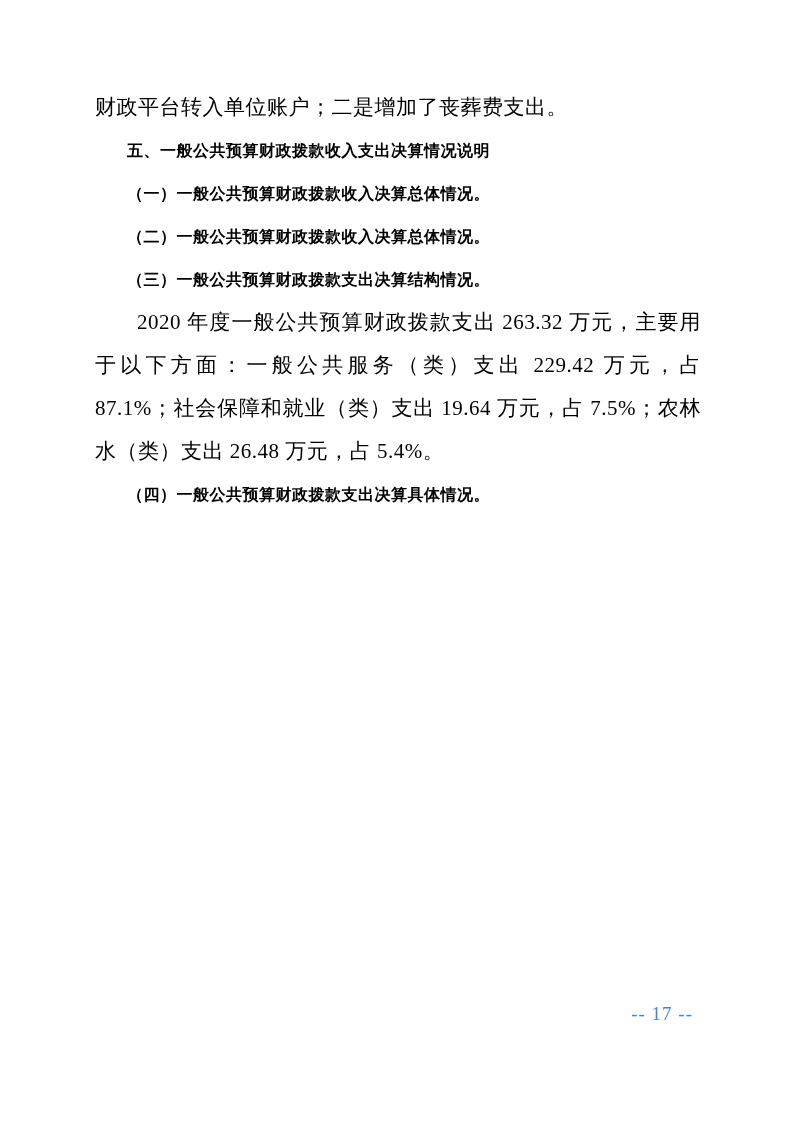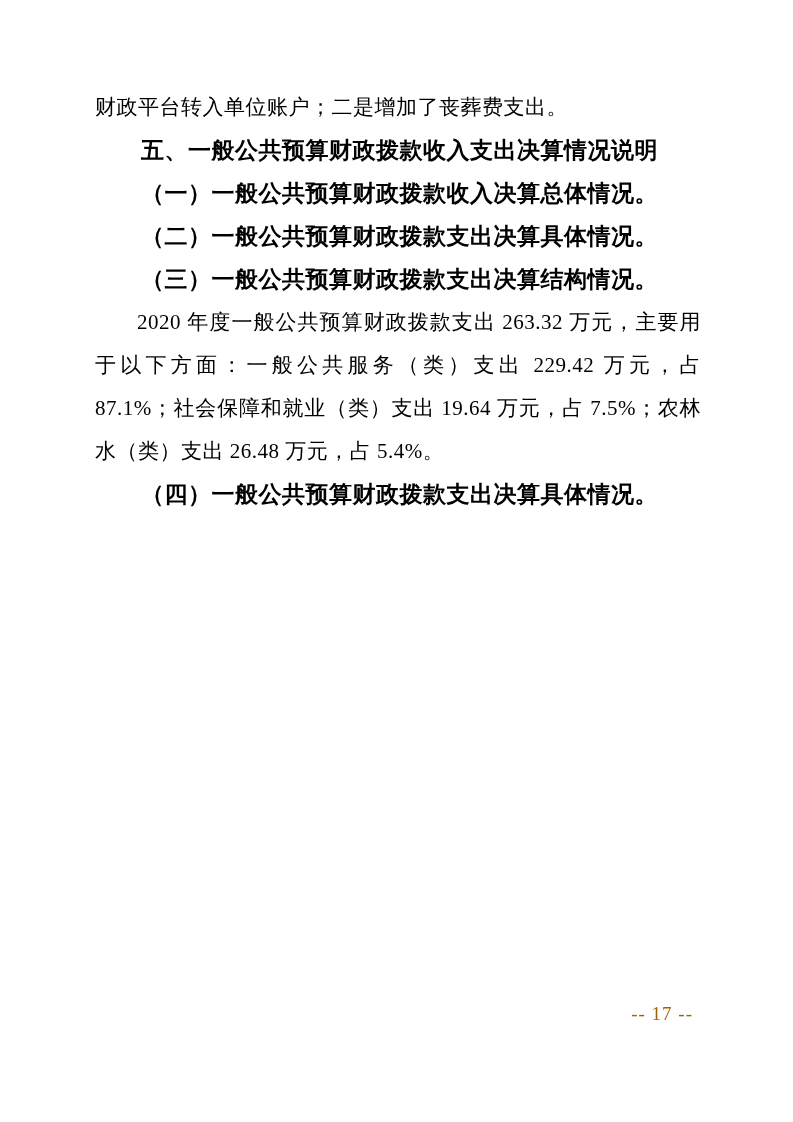--- a/index.html
+++ b/index.html
@@ -29,49 +29,49 @@
   }
   .para {
     text-indent: 2em;
   }
   .para.continuation {
     text-indent: 0;
   }
   .heading {
     text-indent: 2em;
     font-weight: bold;
-    font-size: 23px;
+    font-size: 16px;
     line-height: 43px;
   }
   .bold {
     font-weight: normal;
   }
   .page-number {
     position: absolute;
     top: 1003px;
     right: 100px;
     font-size: 19px;
     letter-spacing: 1px;
-    color: #a16207;
+    color: #3b82f6;
   }
 </style>
 </head>
 <body>
 
 <div class="page">
   <main class="content">
 
     <p class="para continuation">财政平台转入单位账户；二是增加了丧葬费支出。</p>
 
     <h2 class="heading">五、一般公共预算财政拨款收入支出决算情况说明</h2>
 
     <h3 class="heading">（一）一般公共预算财政拨款收入决算总体情况。</h3>
 
 
-    <h3 class="heading">（二）一般公共预算财政拨款支出决算具体情况。</h3>
+    <h3 class="heading">（二）一般公共预算财政拨款收入决算总体情况。</h3>
 
 
     <h3 class="heading">（三）一般公共预算财政拨款支出决算结构情况。</h3>
 
     <p class="para"><span>2020 年度一般公共预算财政拨款支出 263.32 万元，主要用于以下方面：</span><span class="bold">一般公共服务（类）</span><span>支出 229.42 万元，占 87.1%；</span><span class="bold">社会保障和就业（类）</span><span>支出 19.64 万元，占 7.5%；</span><span class="bold">农林水（类）</span><span>支出 26.48 万元，占 5.4%。</span></p>
 
     <h3 class="heading">（四）一般公共预算财政拨款支出决算具体情况。</h3>
 
 
   </main>

